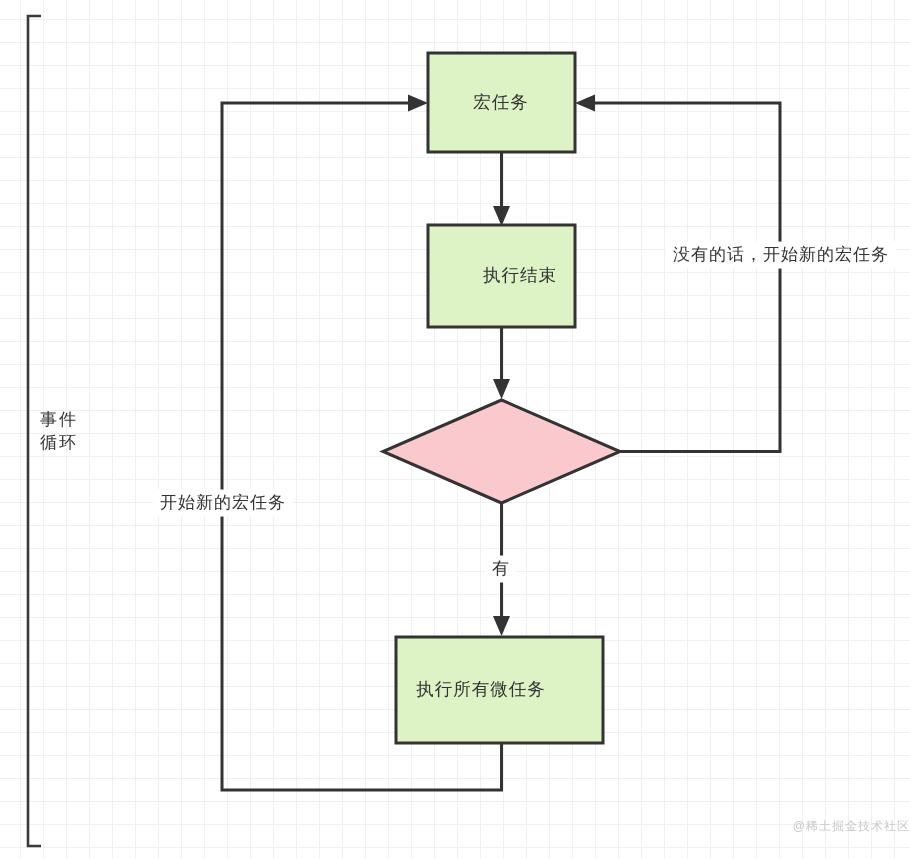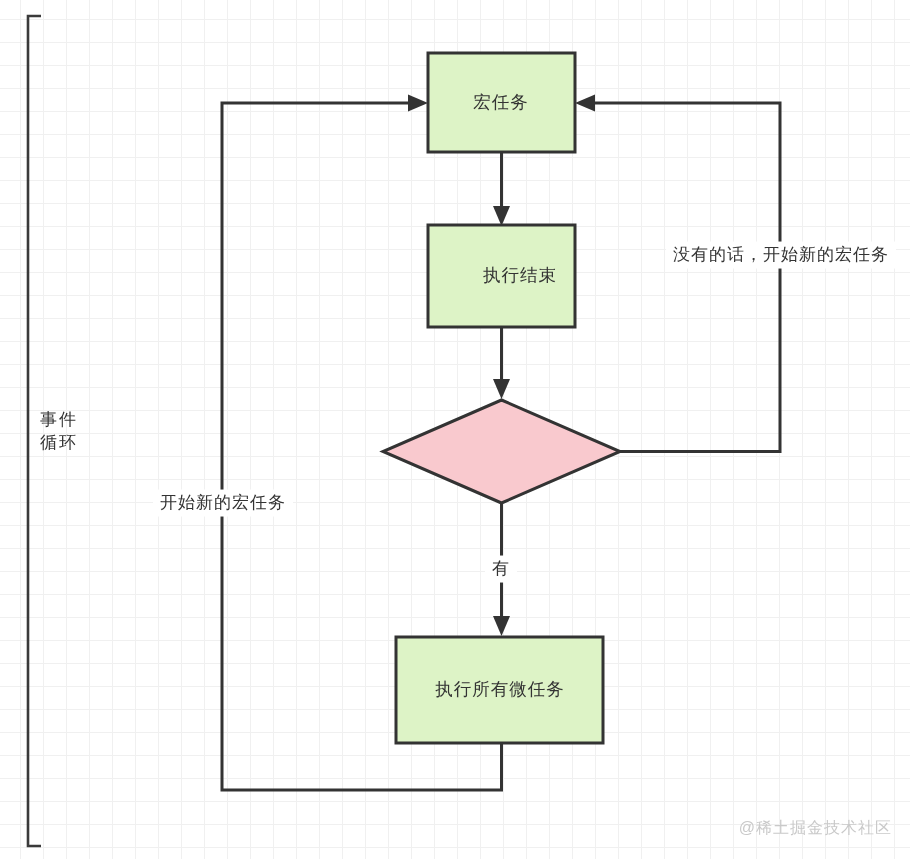--- a/index.html
+++ b/index.html
@@ -40,23 +40,23 @@
     padding: 2px 7px;
   }
   .bracket-label {
     transform: translate(0, -50%);
     text-align: center;
     letter-spacing: 2px;
     font-family: Liberation Serif, serif;
   }
   .watermark {
     position: absolute;
-    right: 18px;
+    right: 0;
     top: 818px;
-    font-size: 16px;
+    font-size: 12px;
     color: #c9c9c9;
     letter-spacing: 1px;
     white-space: nowrap;
   }
 </style>
 </head>
 <body>
 
 <div class="canvas">
 
@@ -83,21 +83,21 @@
     <rect x="428" y="225" width="147" height="102" fill="#ddf3c6" stroke="#333333" stroke-width="3"></rect>
     <polygon points="501.5,400 620,451.5 501.5,503 383,451.5" fill="#f9c9ce" stroke="#333333" stroke-width="3"></polygon>
     <rect x="396" y="637" width="207" height="106" fill="#ddf3c6" stroke="#333333" stroke-width="3"></rect>
   </svg>
 
   <div class="lbl node-label" style="left:501px; top:103px;">宏任务</div>
 
   <div class="lbl node-label" style="left:520px; top:276px;">执行结束</div>
 
 
-  <div class="lbl node-label" style="left:500px; top:690px;text-align:center;">执行所有微任务</div>
+  <div class="lbl node-label" style="left:481px; top:690px;text-align:center;">执行所有微任务</div>
 
   <div class="lbl edge-label" style="left:501px; top:569px;">有</div>
 
   <div class="lbl edge-label" style="left:223px; top:503px;">开始新的宏任务</div>
 
   <div class="lbl edge-label" style="left:781px; top:255px;">没有的话，开始新的宏任务</div>
 
   <div class="lbl bracket-label" style="left:40px; top:432px;">
     <div>事件</div>
     <div>循环</div>

